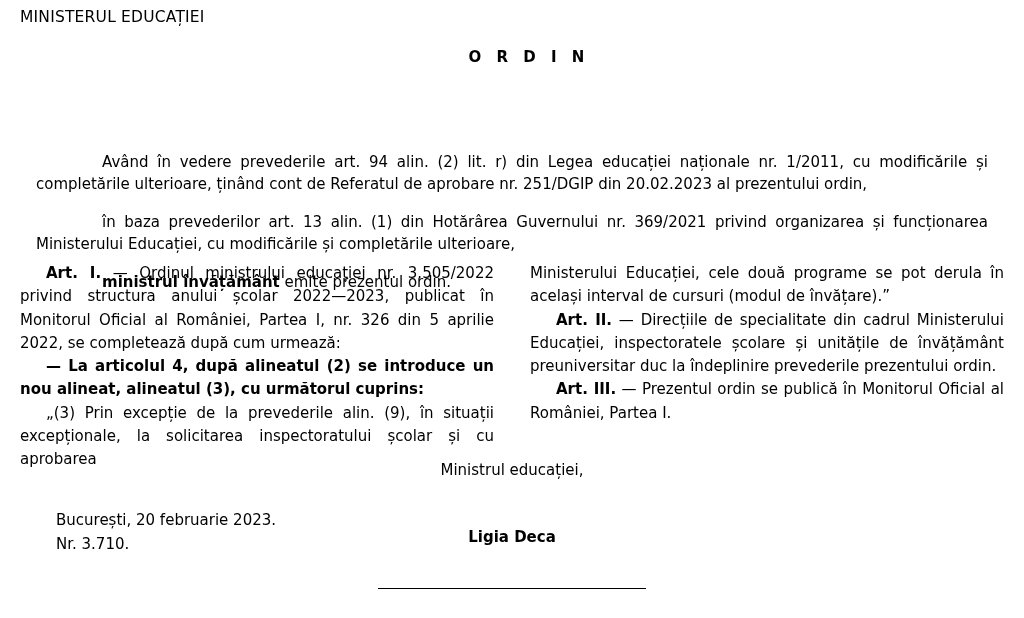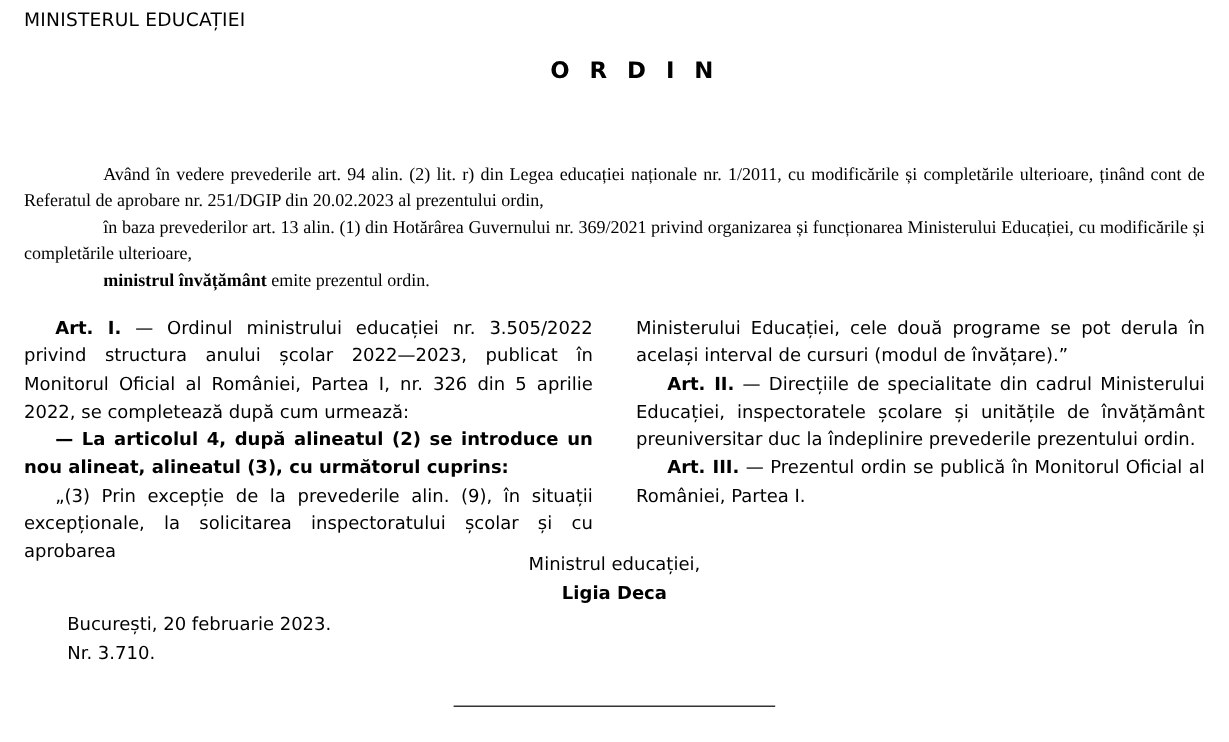--- a/index.html
+++ b/index.html
@@ -31,21 +31,21 @@
   }
 
   .title-block {
     position: absolute;
     top: 48px;
     left: 0;
     width: 1024px;
     text-align: center;
   }
   .title-main {
-    font-size: 19px;
+    font-size: 15px;
     font-weight: bold;
     letter-spacing: 5px;
     padding-left: 34px;
   }
   .title-sub {
     font-size: 17px;
     font-weight: bold;
     margin-top: 8px;
     line-height: 1.35;
   }
@@ -53,22 +53,21 @@
   .preamble {
     position: absolute;
     top: 136px;
     left: 20px;
     width: 984px;
     font-size: 15px;
     line-height: 1.46;
     text-align: justify;
   }
   .preamble p {
-    margin: 0;
-    font-family: Liberation Serif, serif;
+    margin: 16px;
   }
   .indent {
     text-indent: 66px;
   }
   .emitere {
     margin-top: 18px;
     text-indent: 66px;
   }
   .emitere b {
     font-weight: bold;
@@ -105,20 +104,21 @@
     position: absolute;
     top: 458px;
     left: 0;
     width: 1024px;
     text-align: center;
     font-size: 15px;
     line-height: 1.6;
   }
   .signature .name {
     font-weight: bold;
+    margin-top: 43px;
   }
 
   .place-block {
     position: absolute;
     top: 508px;
     left: 56px;
     font-size: 15px;
     line-height: 1.6;
   }
 

